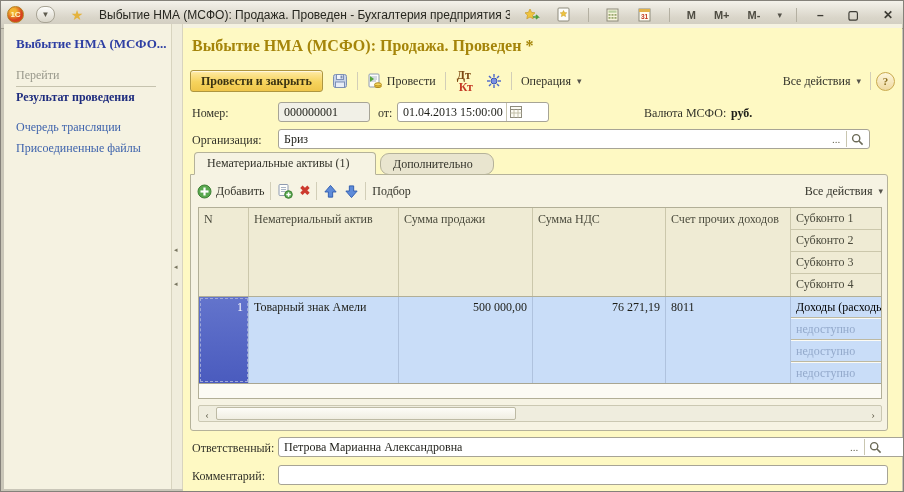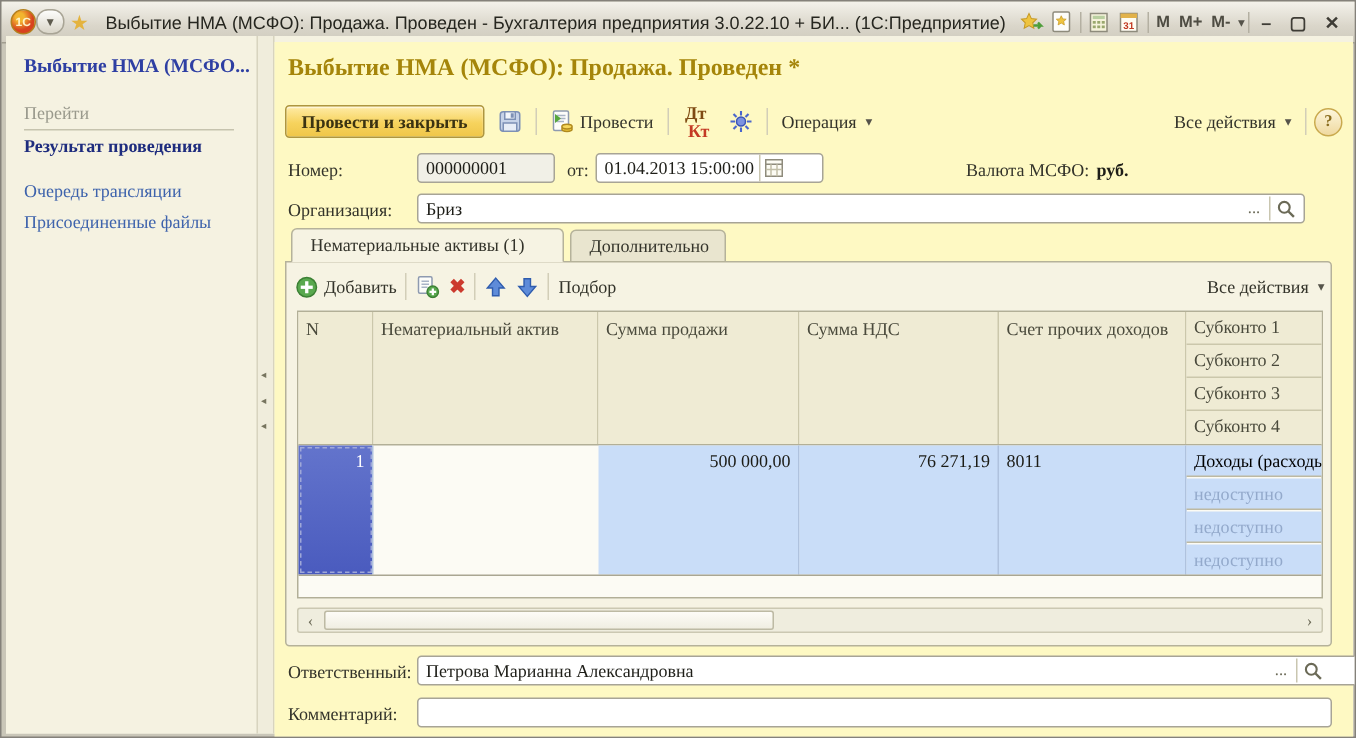--- a/index.html
+++ b/index.html
@@ -3,21 +3,21 @@
 <meta charset="utf-8">
 <style>
   * { margin:0; padding:0; box-sizing:border-box; }
   html,body { width:904px; height:492px; font-family:"Liberation Sans", sans-serif; }
   #window { position:relative; width:904px; height:492px; background:#C9C6B8; overflow:hidden;
             border:1px solid #84817A; }
 
   
   #titlebar { position:absolute; left:0; top:0; width:904px; height:28px;
     background:linear-gradient(#F4F2EB,#DAD6CA 60%,#CFCBBE); border-bottom:1px solid #A19D8F;
-    display:flex; align-items:center; padding:8px 6px; gap:0; }
+    display:flex; align-items:center; padding:8px 6px; gap:12px; }
   .tb-title { flex:1; text-align:center; font-size:12px; color:#26261F; white-space:nowrap; overflow:hidden; }
   .tb-icon { width:20px; height:18px; display:flex; align-items:center; justify-content:center; font-size:12px; }
   .tb-btn  { cursor:default; border-radius:3px; }
   .logo1c { width:17px; height:17px; border-radius:50%; background:radial-gradient(circle at 35% 30%, #F2B52F 20%, #D8421F 60%);
             border:1px solid #B3801E; color:#FFF3C8; font-size:8px; font-weight:bold;
             display:flex; align-items:center; justify-content:center; }
   .menu-drop { width:19px; height:17px; border:1px solid #A8A495; border-radius:8px;
             background:linear-gradient(#FDFDFB,#D9D5C8); display:flex; align-items:center; justify-content:center;
             font-size:8px; color:#5E5B4E; }
   .star-gold { color:#E4B33E; font-size:14px; }
@@ -273,21 +273,21 @@
       <div class="in-btn" style="left:643px; top:102px; width:20px;">...</div>
       <div class="mini-btn-sep" style="left:663px; top:103px;"></div>
       <div class="in-btn" style="left:664px; top:102px; width:20px;">
         <svg width="13" height="13" viewBox="0 0 13 13">
           <circle cx="5.2" cy="5.2" r="3.6" fill="none" stroke="#6B6A57" stroke-width="1.4"></circle>
           <line x1="8" y1="8" x2="11.6" y2="11.6" stroke="#6B6A57" stroke-width="1.6"></line>
         </svg>
       </div>
 
       <div class="tab active" style="left:11px; width:182px;">Нематериальные активы (1)</div>
-      <div class="tab inactive" style="left:197px; width:104px;">Дополнительно</div>
+      <div class="tab inactive" style="left:197px; width:114px;border-radius:9px;">Дополнительно</div>
 
       <div id="tabpanel">
 
         <div class="tbl-toolbar">
           <div class="tt-item">
             <svg width="15" height="15" viewBox="0 0 15 15">
               <circle cx="7.5" cy="7.5" r="6.5" fill="#59A84E" stroke="#3C8034"></circle>
               <rect x="6.4" y="3.5" width="2.2" height="8" fill="#FFFFFF"></rect>
                 <rect x="3.5" y="6.4" width="8" height="2.2" fill="#FFFFFF"></rect>
             </svg>
@@ -335,20 +335,21 @@
           <div class="hcell" style="left:200px; width:134px;">Сумма продажи</div>
           <div class="hcell" style="left:334px; width:133px;">Сумма НДС</div>
           <div class="hcell" style="left:467px; width:125px;">Счет прочих доходов</div>
           <div class="hsub" style="top:0;">Субконто 1</div>
           <div class="hsub" style="top:22px;">Субконто 2</div>
           <div class="hsub" style="top:44px;">Субконто 3</div>
           <div class="hsub" style="top:66px; border-bottom:none;">Субконто 4</div>
           <div class="hrule"></div>
 
           <div class="dcell dsel" style="left:0; width:50px;">1</div>
+          <div class="dcell" style="left:50px; width:150px;">Товарный знак Амели</div>
           <div class="dcell num" style="left:200px; width:134px;">500 000,00</div>
           <div class="dcell num" style="left:334px; width:133px;">76 271,19</div>
           <div class="dcell" style="left:467px; width:125px;">8011</div>
           <div class="dsub" style="top:89px;">Доходы (расходы</div>
           <div class="dsub na" style="top:111px;">недоступно</div>
           <div class="dsub na" style="top:133px;">недоступно</div>
           <div class="dsub na" style="top:155px; height:20px; border-bottom:none;">недоступно</div>
           <div class="drule"></div>
         </div>
 

